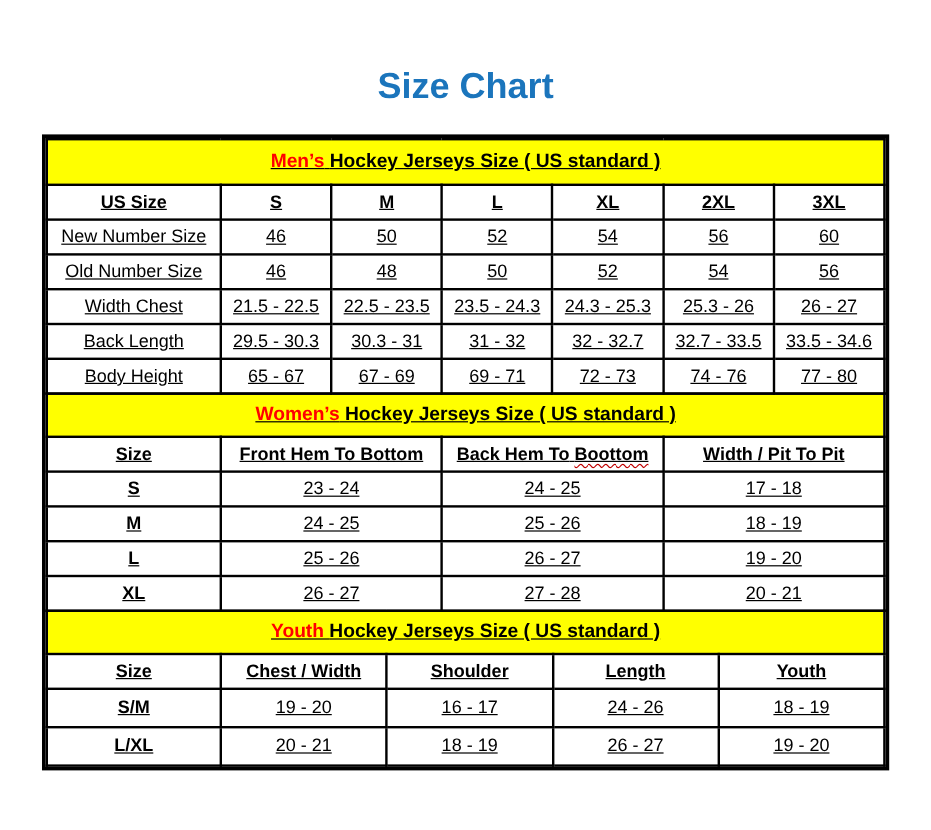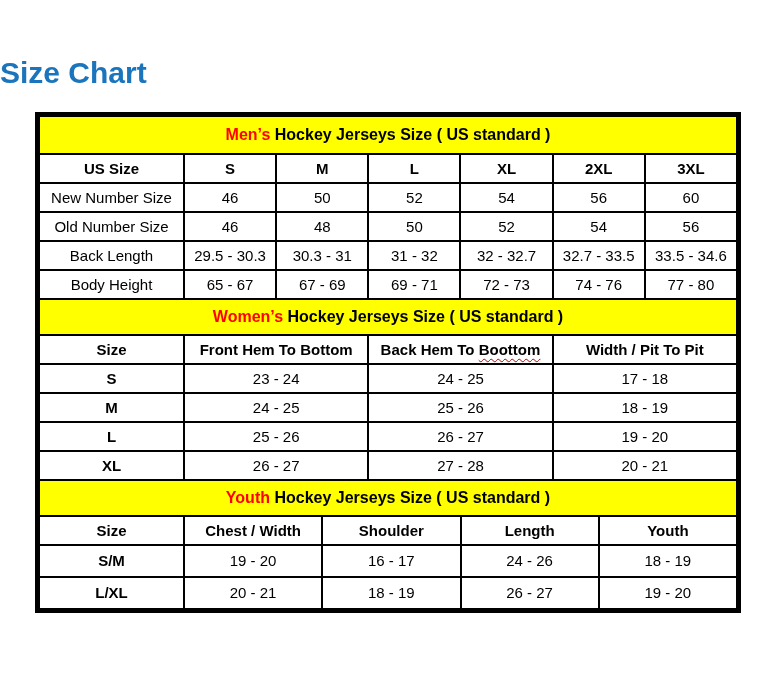--- a/index.html
+++ b/index.html
@@ -9,36 +9,37 @@
     --border-black:#000000;
   }
   html,body{margin:0;padding:0;background:#ffffff;}
   body{
     width:776px;height:692px;overflow:hidden;
     font-family:"Liberation Sans", sans-serif;
     color:#000;
   }
   .page-title{
     margin:56px 0 22px 0;
-    text-align:left;
+    text-align:center;
     font-size:30px;
     font-weight:bold;
     letter-spacing:0px;
     color:var(--title-blue,#1B75BC);
   }
   .chart-wrap{
     width:700px;
     margin:0 auto;
     border:3px solid var(--border-black,#000);
     background:#fff;
   }
   table.section{
     border-collapse:collapse;
     table-layout:fixed;
     width:100%;
+    text-decoration:underline;
   }
   table.section + table.section{margin-top:-2px;}
   .col-label{width:145px;}
   th,td{
     border:2px solid var(--border-black,#000);
     text-align:center;
     vertical-align:middle;
     padding:1px 2px;
     font-size:15px;
     line-height:1.15;
@@ -103,20 +104,29 @@
       <tr class="data-row">
         <td>Old Number Size</td>
         <td>46</td>
         <td>48</td>
         <td>50</td>
         <td>52</td>
         <td>54</td>
         <td>56</td>
       </tr>
       <tr class="data-row">
+        <td>Width Chest</td>
+        <td>21.5 - 22.5</td>
+        <td>22.5 - 23.5</td>
+        <td>23.5 - 24.3</td>
+        <td>24.3 - 25.3</td>
+        <td>25.3 - 26</td>
+        <td>26 - 27</td>
+      </tr>
+      <tr class="data-row">
         <td>Back Length</td>
         <td>29.5 - 30.3</td>
         <td>30.3 - 31</td>
         <td>31 - 32</td>
         <td>32 - 32.7</td>
         <td>32.7 - 33.5</td>
         <td>33.5 - 34.6</td>
       </tr>
       <tr class="data-row">
         <td>Body Height</td>

